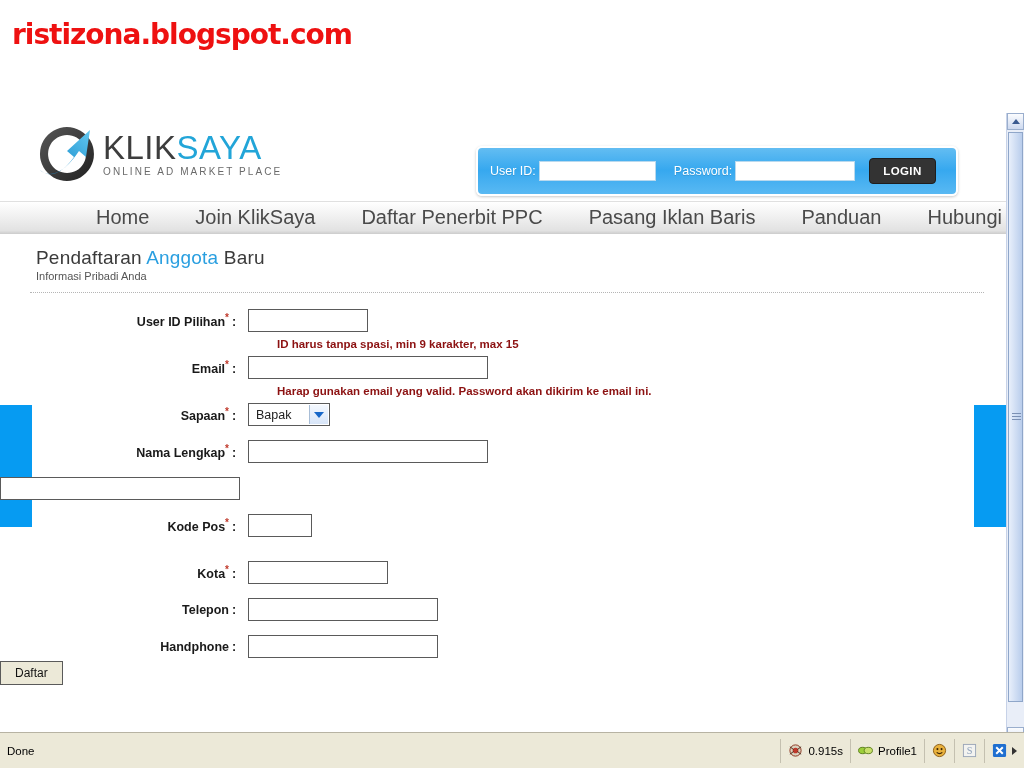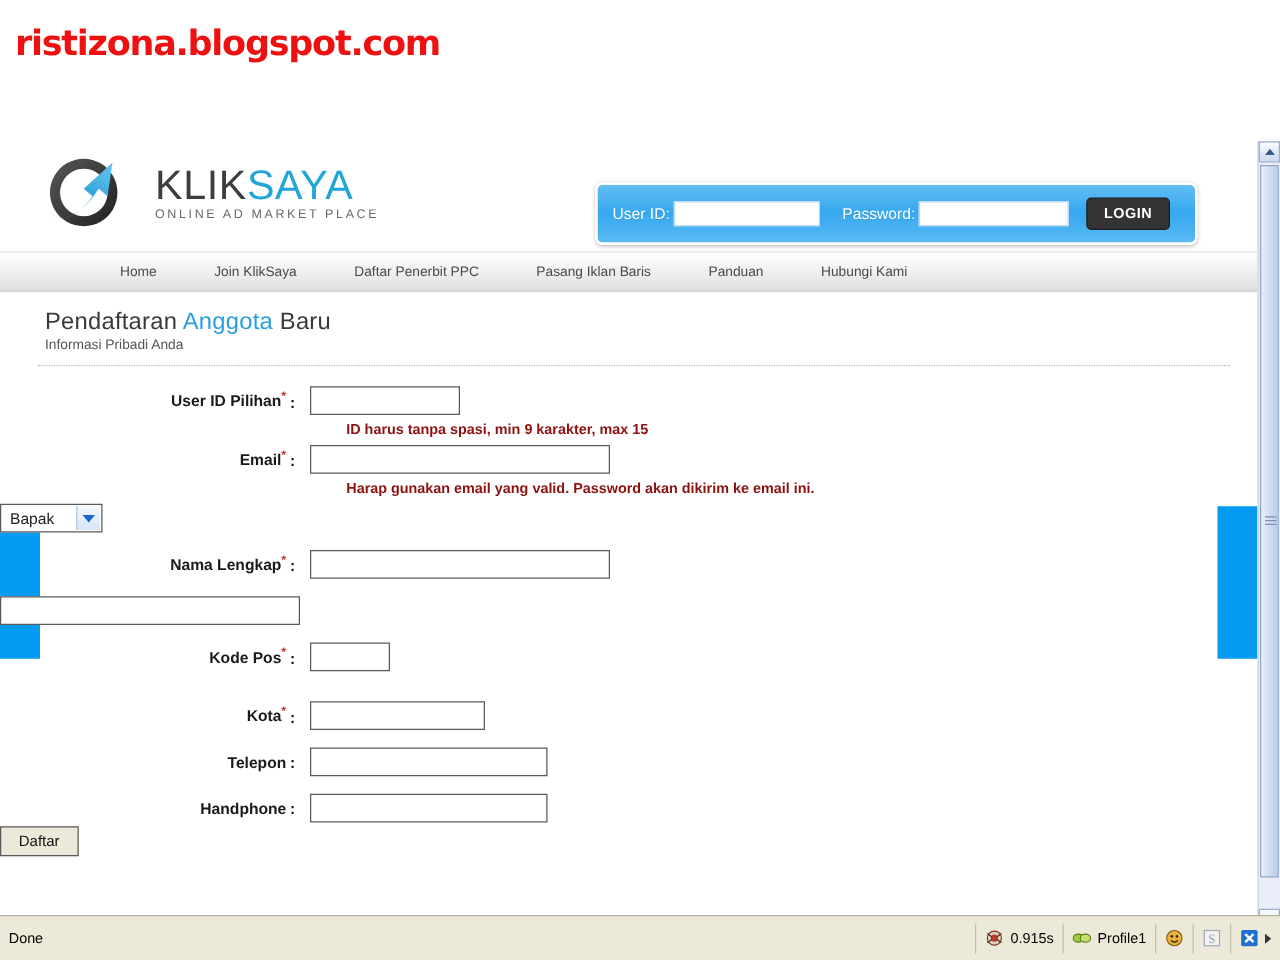--- a/index.html
+++ b/index.html
@@ -24,21 +24,21 @@
     position: absolute; left: 0; top: 113px; width: 1024px; height: 631px;
     background: #ffffff; overflow: hidden;
   }
   .page { position: absolute; left: 0; top: 0; width: 1006px; height: 631px; background: #fff; }
 
   
   .header { position: relative; height: 88px; background: #ffffff; }
 
   .logo-wrap { position: absolute; left: 34px; top: 8px; display: flex; align-items: center; }
   .logo-mark { width: 66px; height: 66px; position: relative; }
-  .logo-text { margin-left: 24px; line-height: 1; }
+  .logo-text { margin-left: 3px; line-height: 1; }
   .logo-title { font-size: 33px; font-weight: 300; letter-spacing: 0.5px;
                 font-family: "Liberation Sans", sans-serif; }
   .logo-klik { color: #3d3d3d; }
   .logo-saya { color: #22a5d8; }
   .logo-tag { font-size: 10px; color: #6a6a6a; letter-spacing: 2.1px; margin-top: 3px; }
 
   
   .loginbar {
     position: absolute; left: 476px; top: 33px; width: 482px; height: 50px;
     background: linear-gradient(180deg,#63bdf2 0%,#36a8ef 48%,#59b9f3 100%);
@@ -59,21 +59,21 @@
   }
 
   
   .nav {
     position: relative; height: 33px; width: 1006px;
     background: linear-gradient(180deg,#ffffff 0%,#f2f2f2 42%,#e2e2e2 92%,#d2d2d2 100%);
     border-top: 1px solid #e0e0e0; border-bottom: 1px solid #cfcfcf;
     display: flex; align-items: center; padding-left: 96px;
   }
   .nav a {
-    color: #4a4a4a; font-size: 11px; text-decoration: none;
+    color: #4a4a4a; font-size: 20px; text-decoration: none;
     margin-right: 46px; white-space: nowrap; cursor: pointer;
   }
 
   
   .content { position: relative; background: #fff; height: 500px; }
   .title-block { padding: 13px 0 6px 36px; }
   .ptitle { font-size: 19px; color: #3a3a3a; font-weight: 400; letter-spacing: .2px; }
   .ptitle .hl { color: #2a9fe0; }
   .psub { font-size: 11px; color: #555; margin-top: 1px; }
   .divider {
@@ -241,20 +241,21 @@
           </div>
           <div class="hint">ID harus tanpa spasi, min 9 karakter, max 15</div>
 
           <div class="row">
             <div class="lbl"><span>Email</span><span class="star">*</span><span class="colon">:</span></div>
             <input class="fld" type="text" style="width: 240px;" value="">
           </div>
           <div class="hint">Harap gunakan email yang valid. Password akan dikirim ke email ini.</div>
 
           <div class="row" style="margin-bottom:14px">
+            <div class="lbl"><span>Sapaan</span><span class="star">*</span><span class="colon">:</span></div>
             <div class="sel">
               <span>Bapak</span>
               <span class="arrow">
                   <i></i>
                 </span>
             </div>
           </div>
 
           <div class="row" style="margin-bottom:14px">
             <div class="lbl"><span>Nama Lengkap</span><span class="star">*</span><span class="colon">:</span></div>

